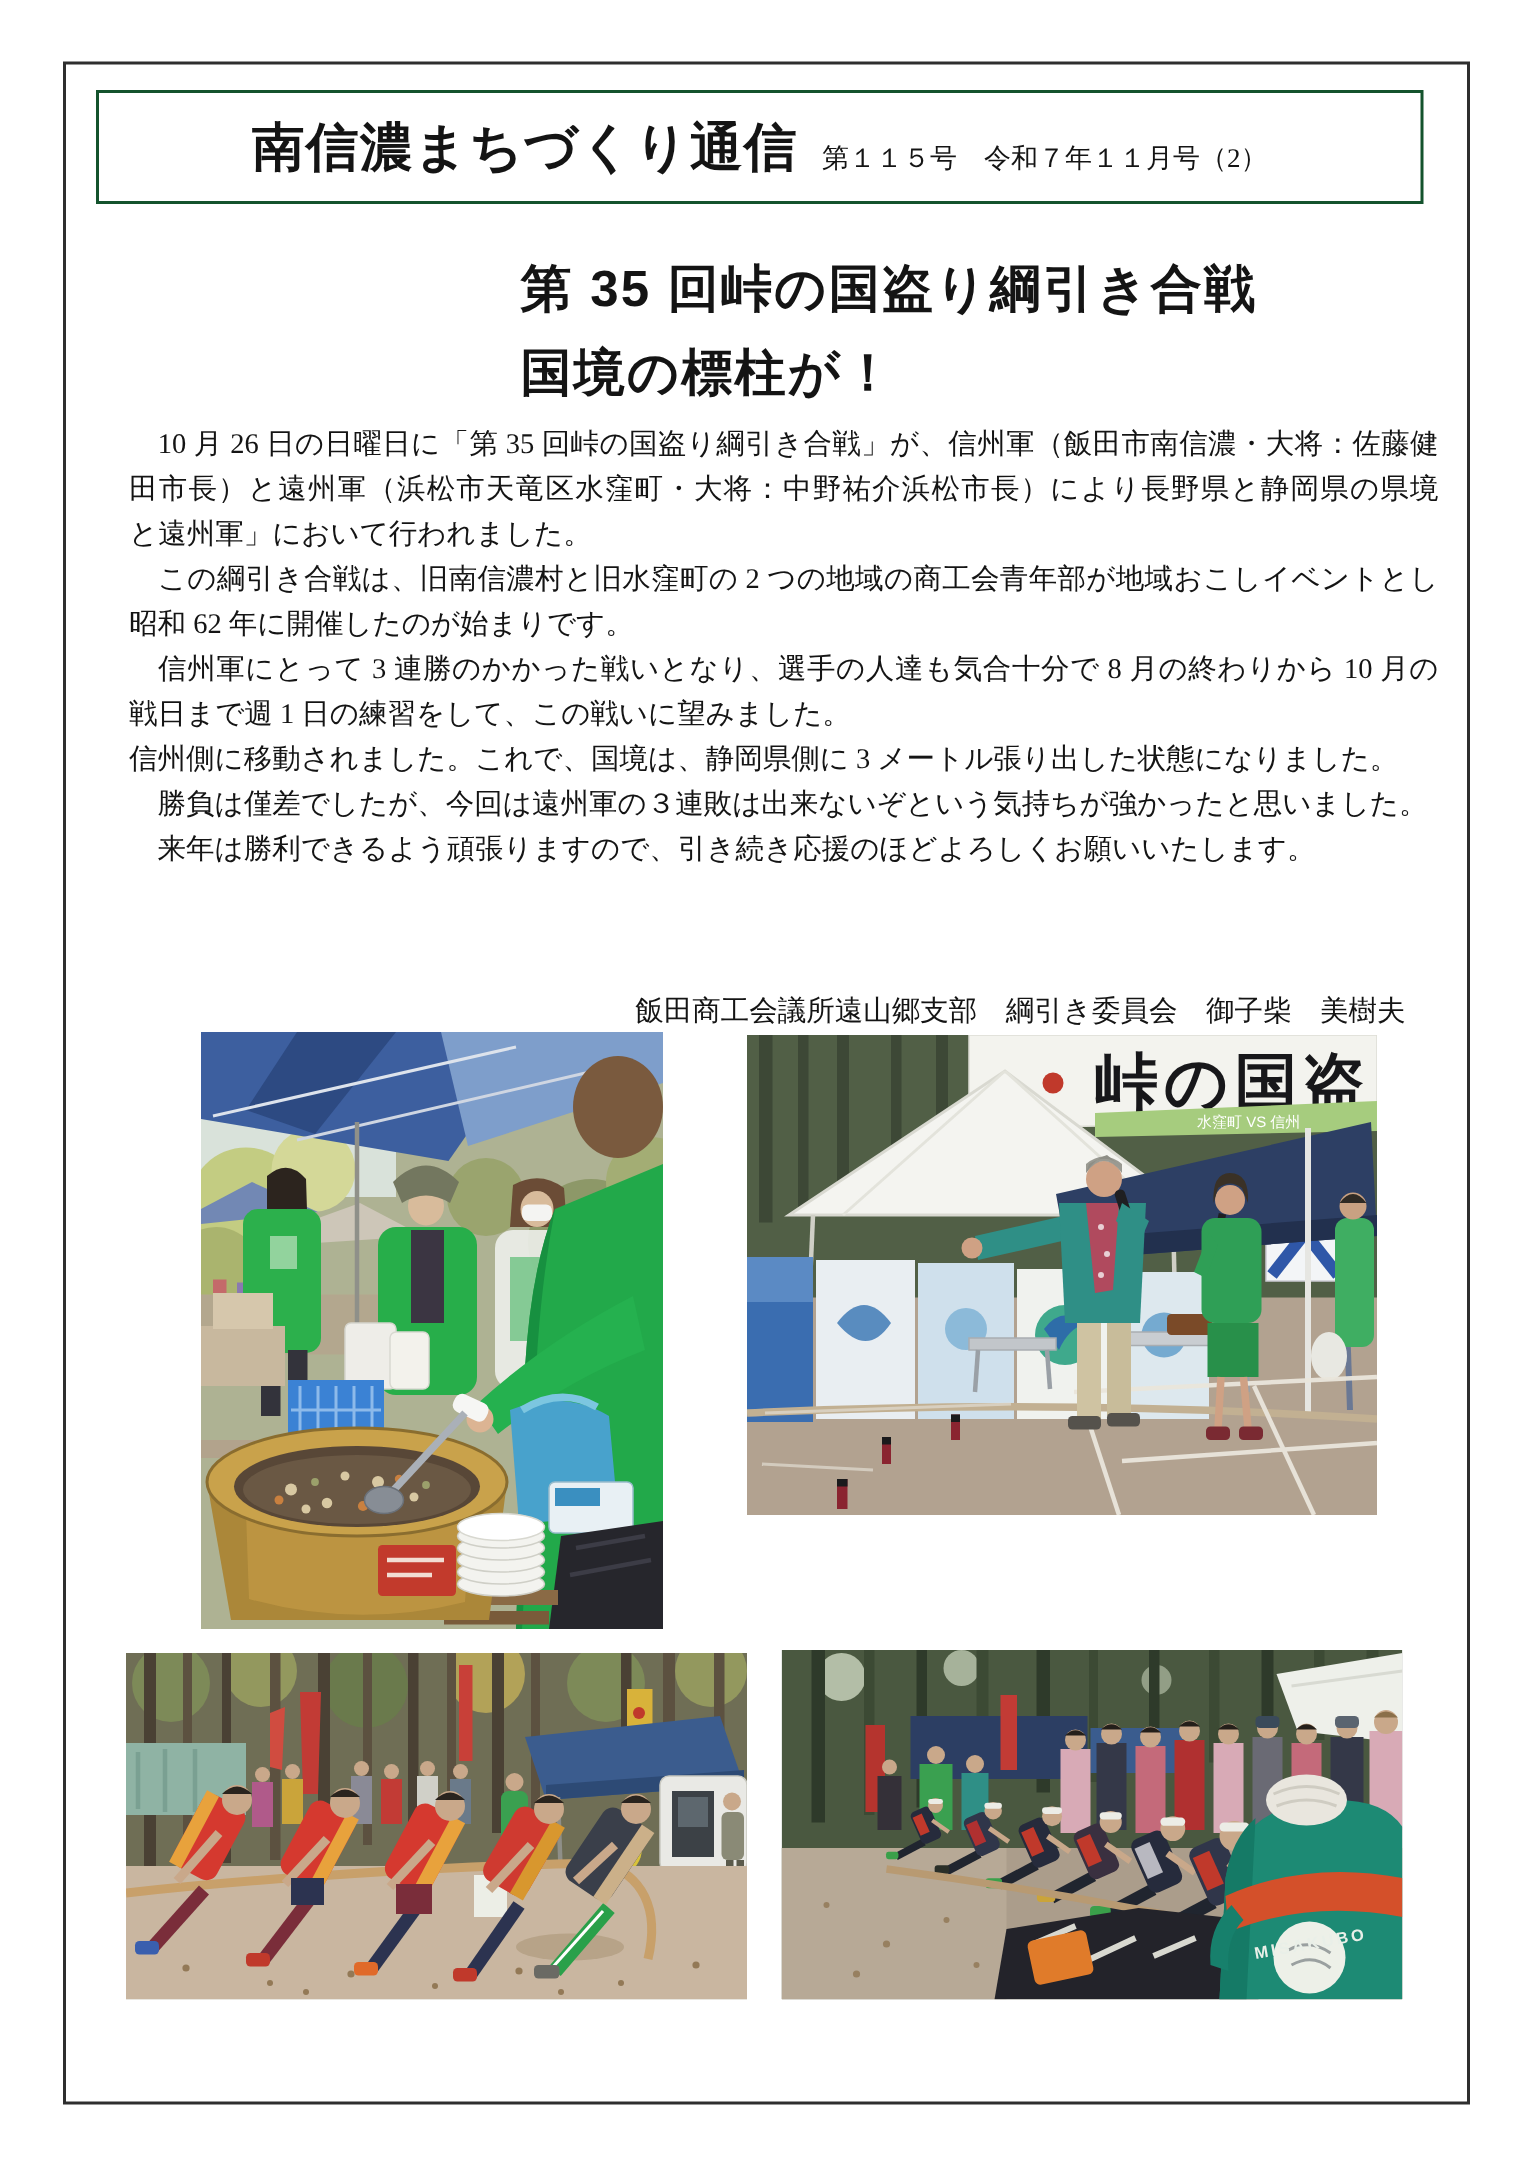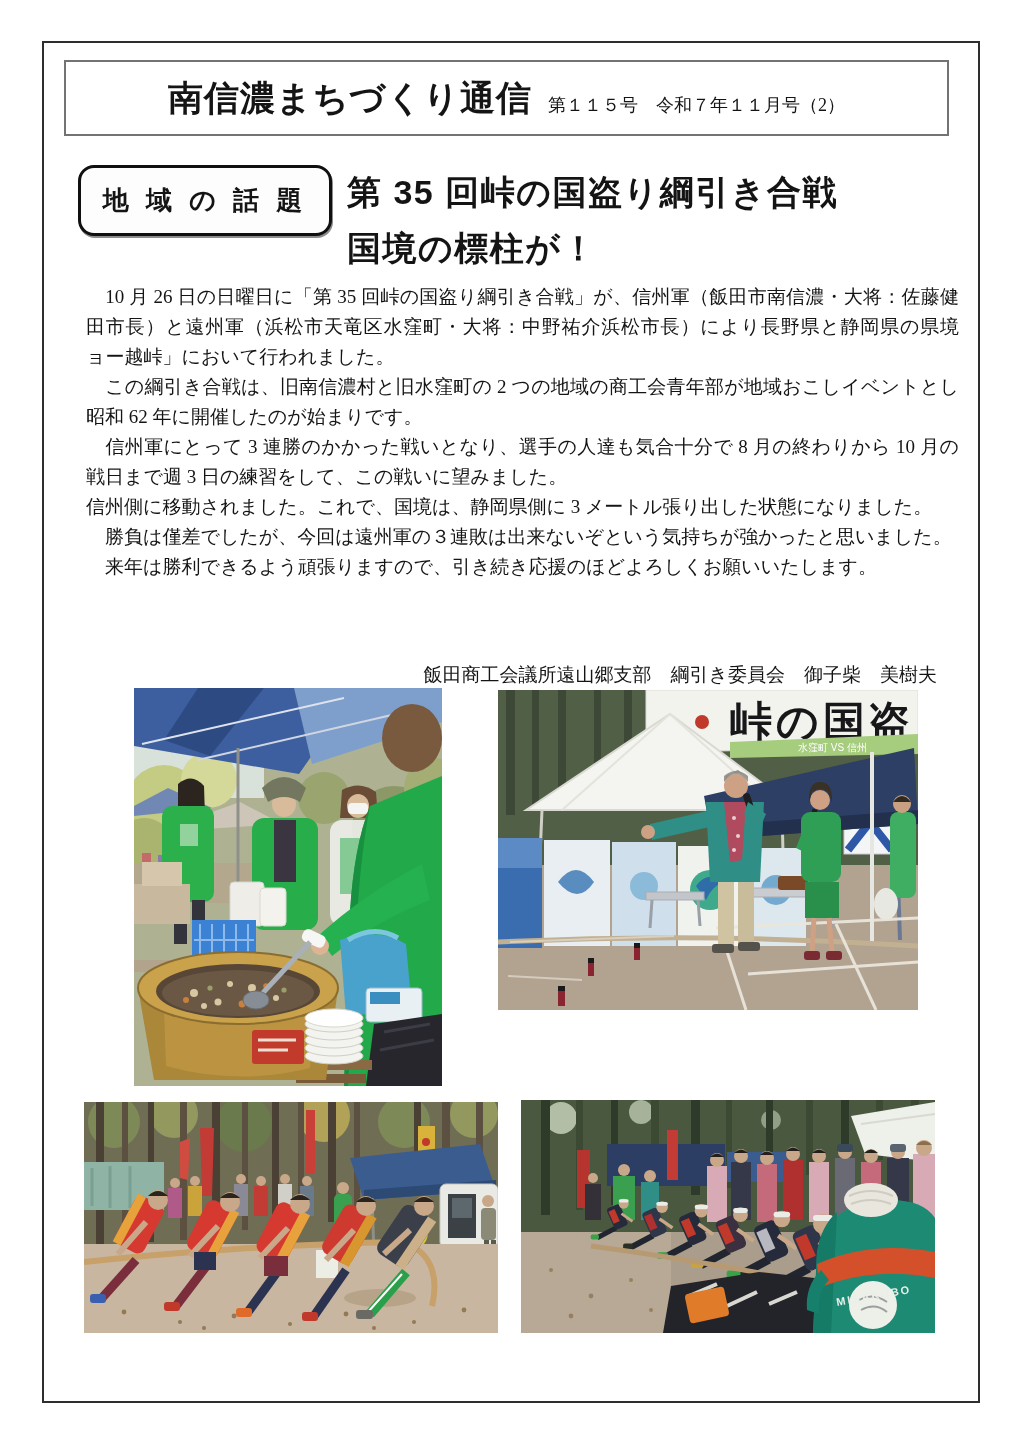--- a/index.html
+++ b/index.html
@@ -1,21 +1,21 @@
 <!DOCTYPE html>
 <html><head>
 <meta charset="utf-8">
 <style>
   html,body{margin:0;padding:0;background:#ffffff;}
   .sheet{position:relative;width:1024px;height:1448px;background:#ffffff;overflow:hidden;
          font-family:"Liberation Serif","DejaVu Serif",serif;color:#141414;}
   .outer-frame{position:absolute;left:42px;top:41px;width:938px;height:1362px;
          border:2px solid #2e2e2e;box-sizing:border-box;}
   .header-box{position:absolute;left:64px;top:60px;width:885px;height:76px;
-         border:2px solid #737373;box-sizing:border-box;background:#fff;
+         border:2px solid #14532d;box-sizing:border-box;background:#fff;
          display:flex;align-items:center;justify-content:center;gap:16px;}
   .header-title{font-family:"Liberation Sans","DejaVu Sans",sans-serif;
          font-weight:bold;font-size:35px;letter-spacing:1px;white-space:nowrap;}
   .header-issue{font-size:18px;margin-top:14px;white-space:nowrap;text-align:center;}
   .topic-badge{position:absolute;left:78px;top:165px;width:254px;height:71px;
          border:3px solid #101010;border-radius:16px;background:#fdfdfd;
          box-shadow:1px 2px 0 rgba(0,0,0,.45);box-sizing:border-box;
          display:flex;align-items:center;justify-content:center;
          font-family:"Liberation Sans","DejaVu Sans",sans-serif;
          font-weight:bold;font-size:26px;letter-spacing:5px;white-space:nowrap;}
@@ -40,33 +40,32 @@
 <body>
 
 <div class="sheet">
   <div class="outer-frame"></div>
 
   <div class="header-box">
     <span class="header-title">南信濃まちづくり通信</span>
     <span class="header-issue">第１１５号　令和７年１１月号（2）</span>
   </div>
 
-  <div class="topic-badge">地 域 の 話 題</div>
 
   <div class="headline l1">第 35 回峠の国盗り綱引き合戦</div>
   <div class="headline l2">国境の標柱が！</div>
 
   <div class="article">
     <div class="al jfull">　10 月 26 日の日曜日に「第 35 回峠の国盗り綱引き合戦」が、信州軍（飯田市南信濃・大将：佐藤健飯</div>
     <div class="al jfull">田市長）と遠州軍（浜松市天竜区水窪町・大将：中野祐介浜松市長）により長野県と静岡県の県境「ヒ</div>
-    <div class="al">ョー越峠」において行われました。</div>
+    <div class="al">と遠州軍」において行われました。</div>
     <div class="al jfull">　この綱引き合戦は、旧南信濃村と旧水窪町の 2 つの地域の商工会青年部が地域おこしイベントとして</div>
     <div class="al">昭和 62 年に開催したのが始まりです。</div>
     <div class="al jfull">　信州軍にとって 3 連勝のかかった戦いとなり、選手の人達も気合十分で 8 月の終わりから 10 月の合</div>
-    <div class="al">戦日まで週 3 日の練習をして、この戦いに望みました。</div>
+    <div class="al">戦日まで週 1 日の練習をして、この戦いに望みました。</div>
     <div class="al">信州側に移動されました。これで、国境は、静岡県側に 3 メートル張り出した状態になりました。</div>
     <div class="al">　勝負は僅差でしたが、今回は遠州軍の３連敗は出来ないぞという気持ちが強かったと思いました。</div>
     <div class="al">　来年は勝利できるよう頑張りますので、引き続き応援のほどよろしくお願いいたします。</div>
   </div>
 
   <div class="signature">飯田商工会議所遠山郷支部　綱引き委員会　御子柴　美樹夫</div>
 
   <figure class="photo ph-cooking" style="margin:0;">
     <svg viewBox="0 0 308 398" preserveAspectRatio="none">
       <rect width="308" height="398" fill="#aeb293"></rect>

